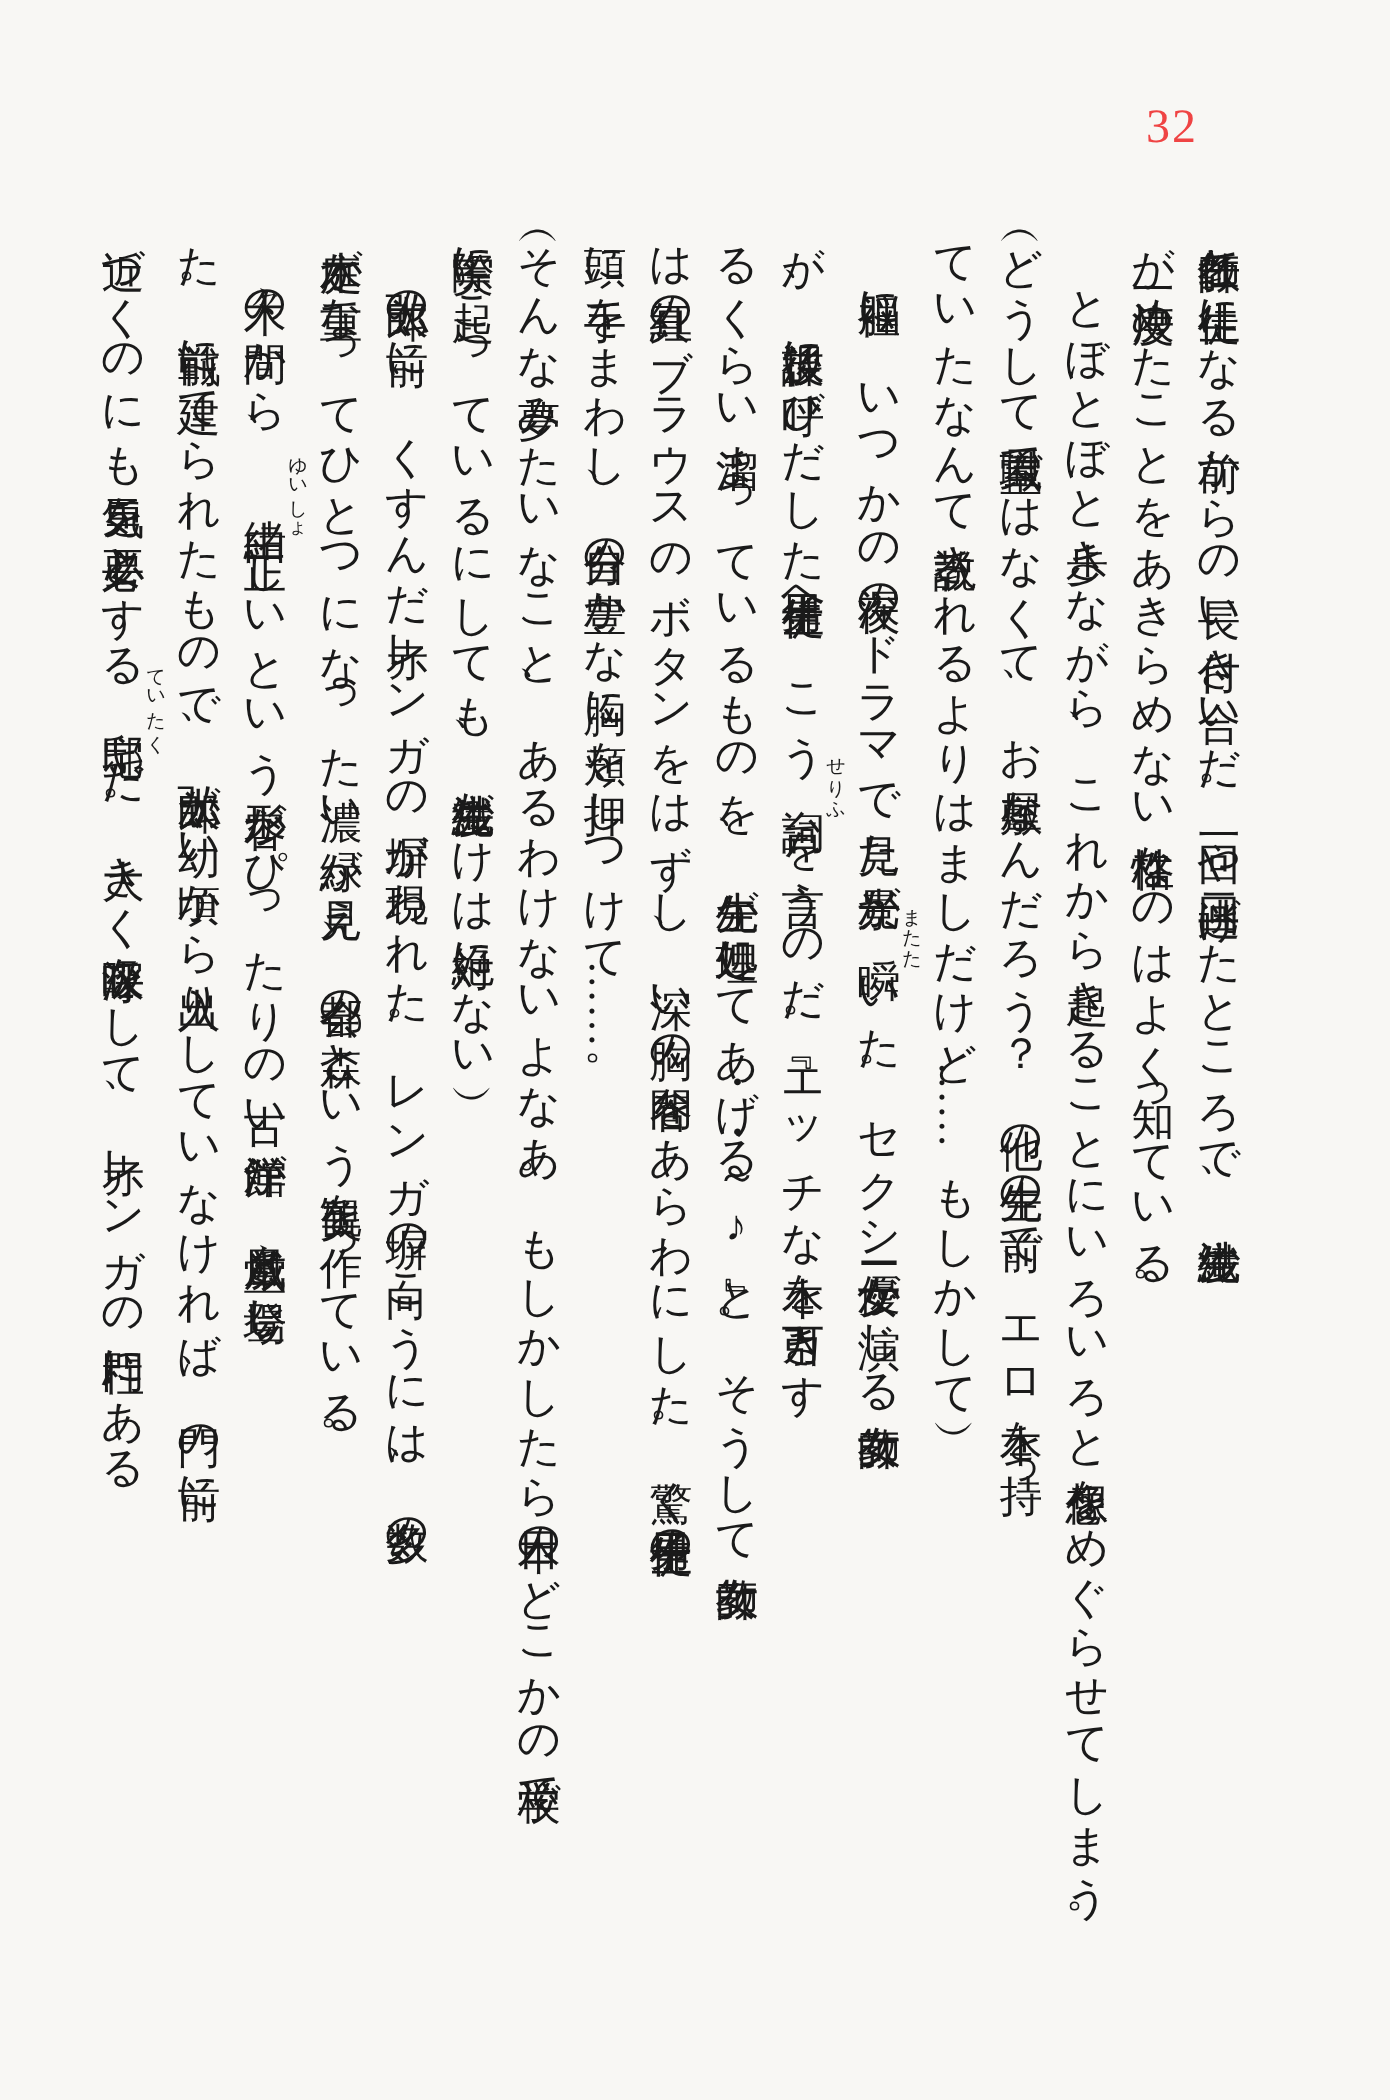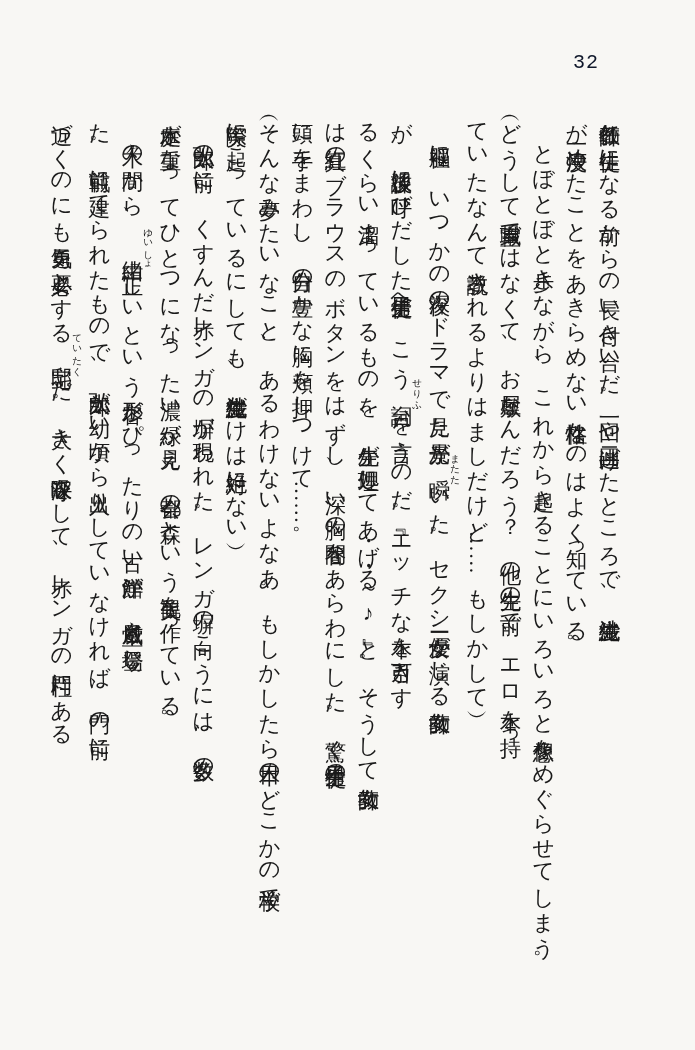--- a/index.html
+++ b/index.html
@@ -15,24 +15,23 @@
     width: 695px;
     height: 1050px;
     background: #f8f7f4;
     color: #1a1a1a;
     font-family: "Liberation Serif", "DejaVu Serif", serif;
   }
   .page-number {
     position: absolute;
     top: 51px;
     left: 573px;
-    font-size: 20px;
+    font-size: 24px;
     letter-spacing: 1px;
-    color: #0f172a;
-    font-family: Liberation Mono, monospace;
+    color: #ef4444;
   }
   .text-block {
     position: absolute;
     top: 108px;
     right: 70px;
     height: 852px;
     writing-mode: vertical-rl;
     text-orientation: mixed;
   }
   .line {

